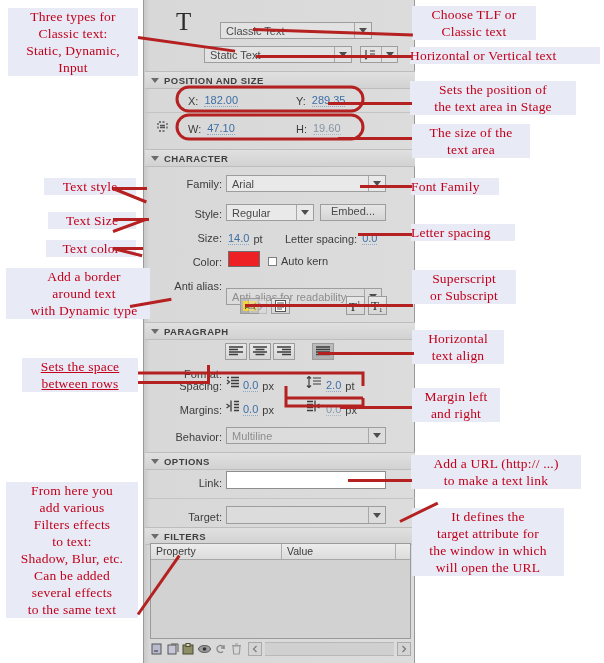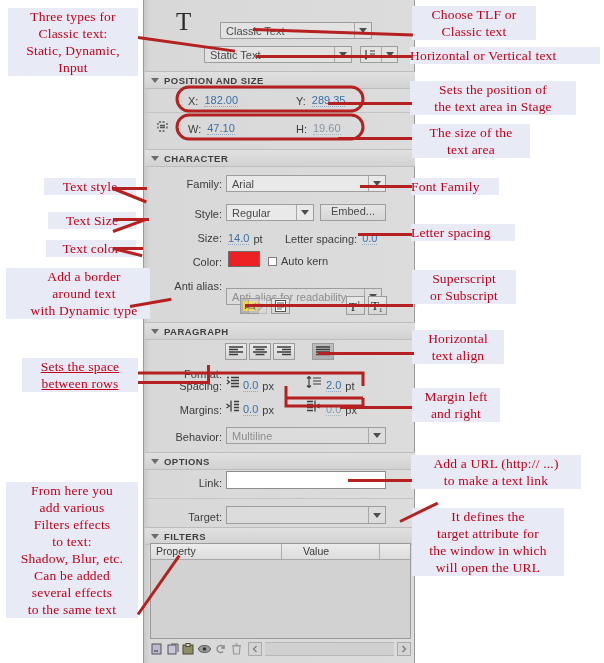--- a/index.html
+++ b/index.html
@@ -98,21 +98,21 @@
   .chk{
     width:9px;height:9px;border:1px solid #7e7e7e;background:#fff;
     display:inline-block;box-sizing:border-box;margin-right:4px;
   }
   .filters-table{
     position:absolute;left:6px;top:543px;width:261px;height:96px;
     background:#d2d2d2;border:1px solid #9a9a9a;box-sizing:border-box;
   }
   .fhead{
     height:15px;background:linear-gradient(#ececec,#dcdcdc);
-    border-bottom:1px solid #a8a8a8;display:flex;font-size:10.5px;color:#3a3a3a;gap:16px;
+    border-bottom:1px solid #a8a8a8;display:flex;font-size:10.5px;color:#3a3a3a;
   }
   .fhead .c1{width:125px;padding-left:5px;line-height:15px;border-right:1px solid #aeaeae;}
   .fhead .c2{flex:1;padding-left:5px;line-height:15px;border-right:1px solid #aeaeae;}
   .fhead .c3{width:14px;}
   .ftoolbar{position:absolute;left:6px;top:641px;width:261px;height:16px;display:flex;align-items:center;gap:3px;}
   .ticon{width:13px;height:13px;display:flex;align-items:center;justify-content:center;}
   .hr{position:absolute;left:1px;width:270px;height:1px;background:#c4c4c4;}
 </style>
 </head>
 <body>

